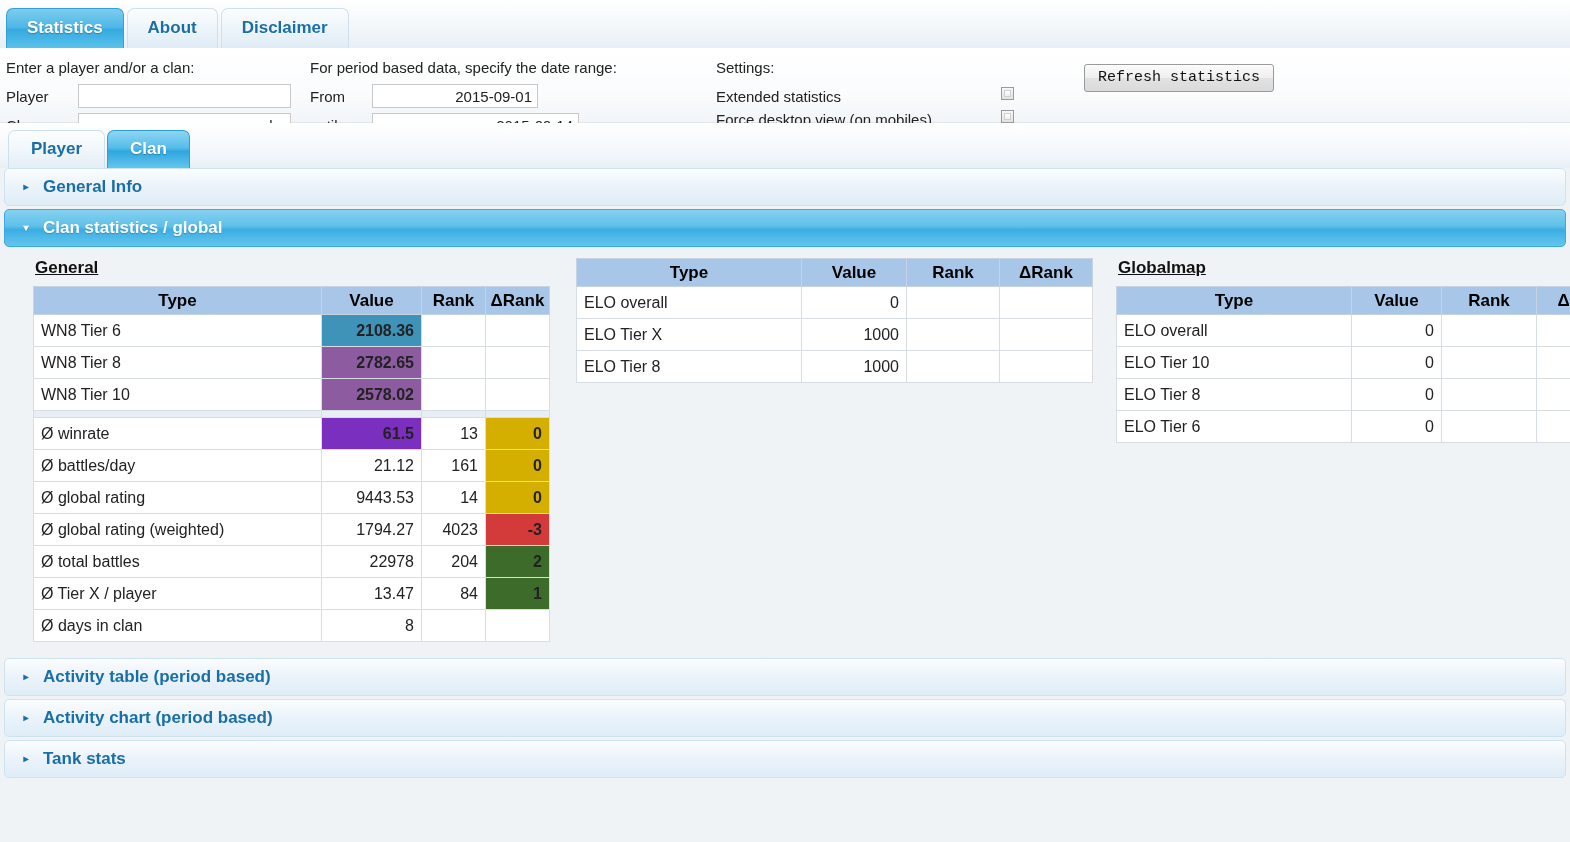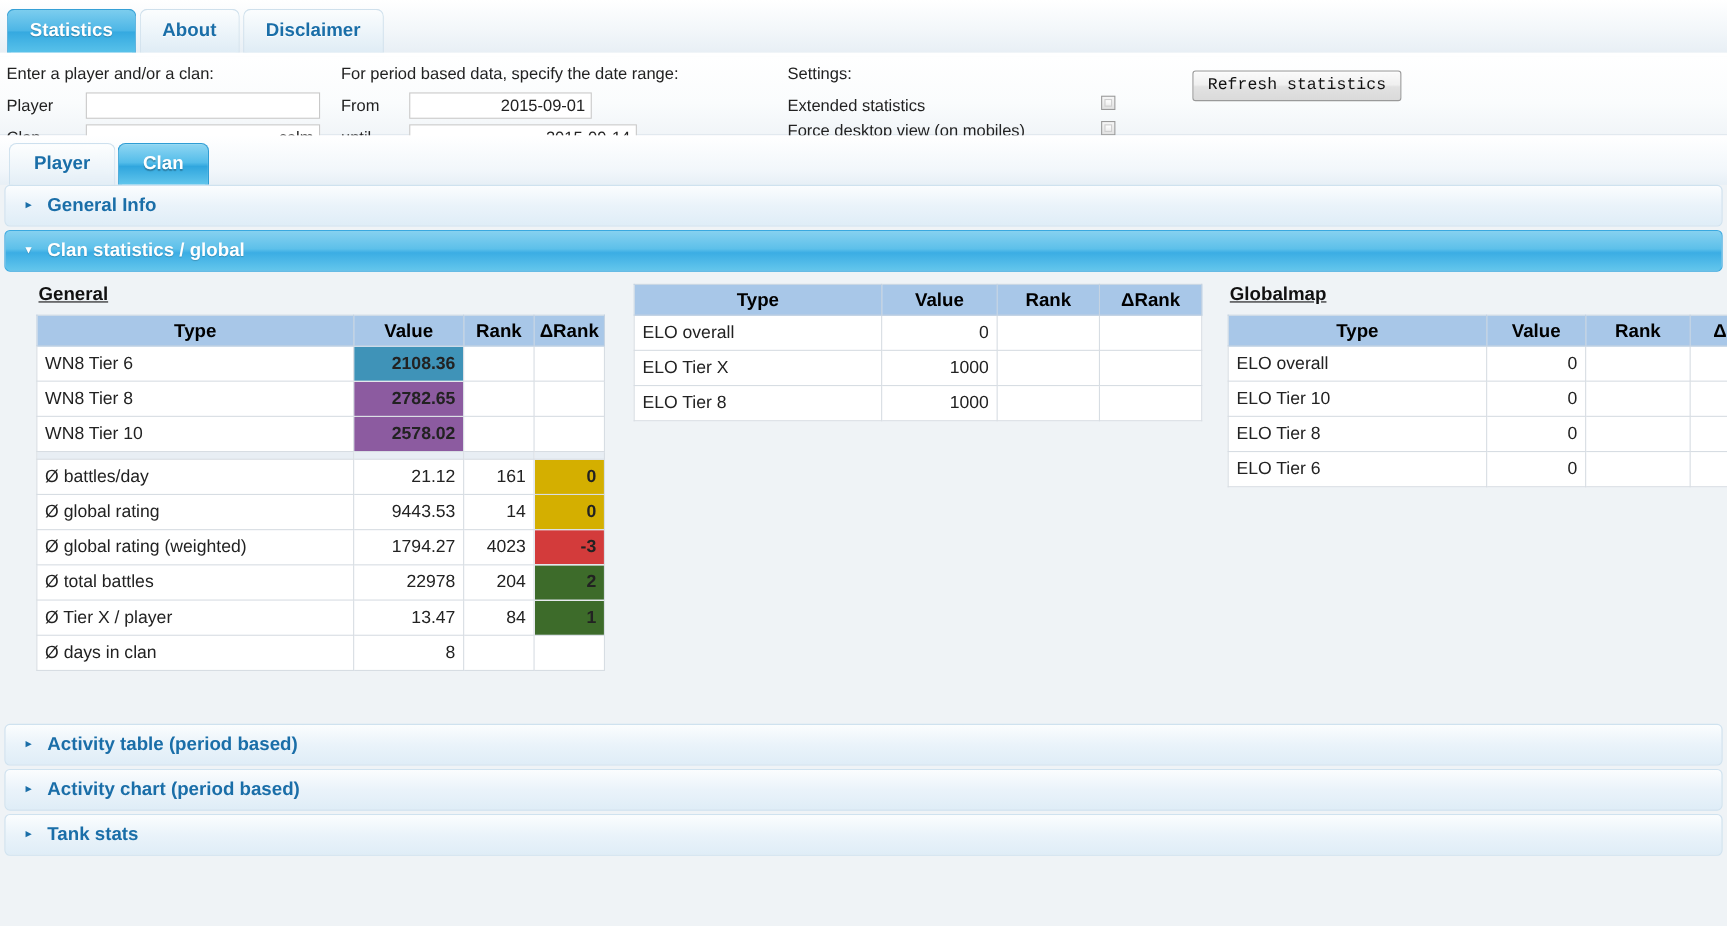--- a/index.html
+++ b/index.html
@@ -392,20 +392,26 @@
               <td class="t-num"></td>
               <td class="t-num"></td>
             </tr>
             <tr class="spacer">
               <td></td>
               <td></td>
               <td></td>
               <td></td>
             </tr>
             <tr>
+              <td class="t-type">Ø winrate</td>
+              <td class="t-num colored" style="background:#7b2fbe">61.5</td>
+              <td class="t-num">13</td>
+              <td class="t-num colored" style="background:#d4af00">0</td>
+            </tr>
+            <tr>
               <td class="t-type">Ø battles/day</td>
               <td class="t-num">21.12</td>
               <td class="t-num">161</td>
               <td class="t-num colored" style="background:#d4af00">0</td>
             </tr>
             <tr>
               <td class="t-type">Ø global rating</td>
               <td class="t-num">9443.53</td>
               <td class="t-num">14</td>
               <td class="t-num colored" style="background:#d4af00">0</td>

